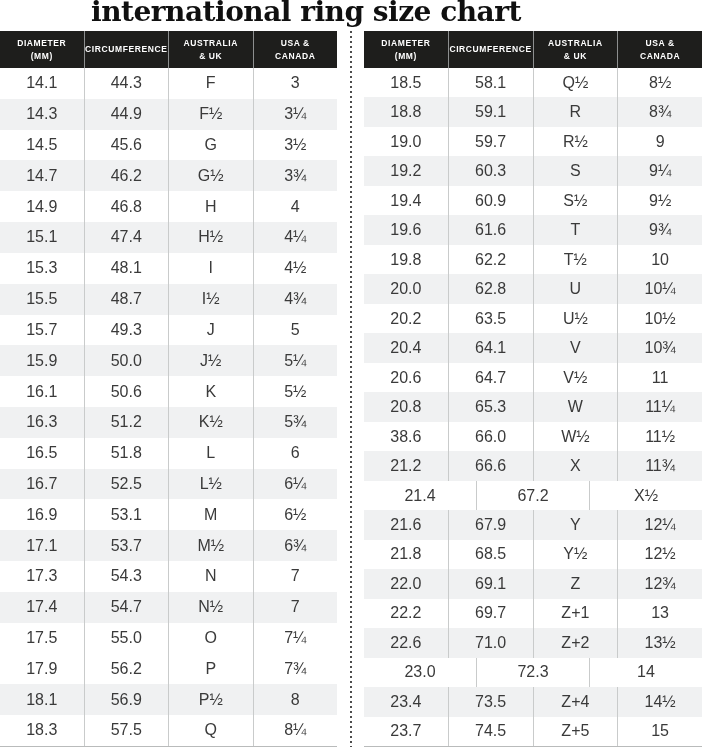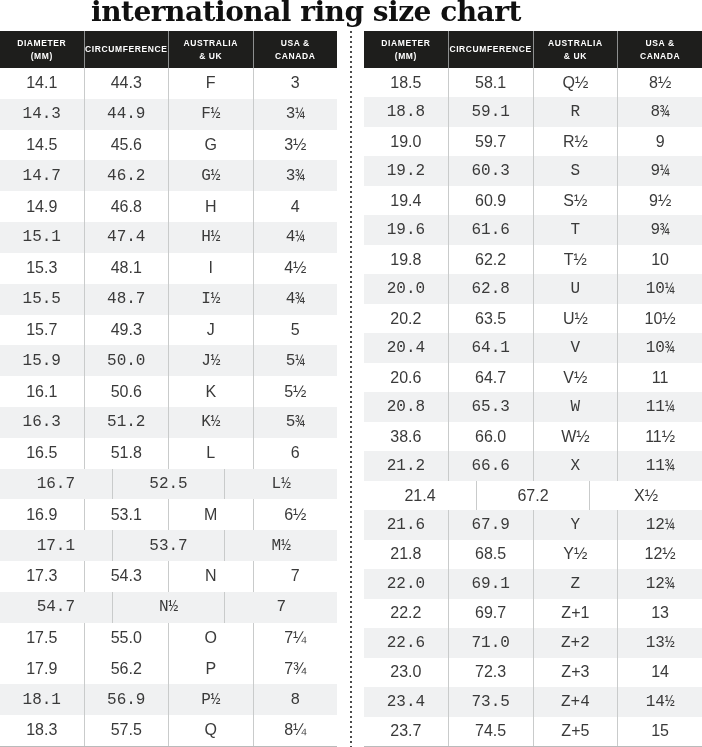--- a/index.html
+++ b/index.html
@@ -38,21 +38,21 @@
   }
   .hrow{display:flex;height:37px;flex:0 0 37px;}
   .hcell{
     flex:1 1 0;background:var(--header-bg);color:var(--header-text);
     display:flex;flex-direction:column;align-items:center;justify-content:center;
     text-align:center;font-size:8.5px;font-weight:bold;letter-spacing:0.6px;
     line-height:1.5;text-transform:uppercase;
   }
   .hcell + .hcell{border-left:1px solid #8d8f8f;}
   .row{display:flex;flex:1 1 0;background:#ffffff;}
-  .row.alt{background:var(--row-alt-bg);font-family:Liberation Mono, monospace;}
+  .row.alt{background:var(--row-alt-bg);}
   .cell{
     flex:1 1 0;display:flex;align-items:center;justify-content:center;
     font-size:16px;color:var(--cell-text);
   }
   .cell + .cell{border-left:1px solid var(--col-divider);}
 </style>
 </head>
 <body>
 
 <div class="page">
@@ -152,39 +152,42 @@
         <div class="row">
           <div class="cell">16.5</div>
           <div class="cell">51.8</div>
           <div class="cell">L</div>
           <div class="cell">6</div>
         </div>
         <div class="row alt">
           <div class="cell">16.7</div>
           <div class="cell">52.5</div>
           <div class="cell">L½</div>
+          <div class="cell">6¼</div>
         </div>
         <div class="row">
           <div class="cell">16.9</div>
           <div class="cell">53.1</div>
           <div class="cell">M</div>
           <div class="cell">6½</div>
         </div>
         <div class="row alt">
           <div class="cell">17.1</div>
           <div class="cell">53.7</div>
           <div class="cell">M½</div>
+          <div class="cell">6¾</div>
         </div>
         <div class="row">
           <div class="cell">17.3</div>
           <div class="cell">54.3</div>
           <div class="cell">N</div>
           <div class="cell">7</div>
         </div>
         <div class="row alt">
+          <div class="cell">17.4</div>
           <div class="cell">54.7</div>
           <div class="cell">N½</div>
           <div class="cell">7</div>
         </div>
         <div class="row">
           <div class="cell">17.5</div>
           <div class="cell">55.0</div>
           <div class="cell">O</div>
           <div class="cell">7¼</div>
         </div>
@@ -343,21 +346,20 @@
         </div>
         <div class="row alt">
           <div class="cell">22.6</div>
           <div class="cell">71.0</div>
           <div class="cell">Z+2</div>
           <div class="cell">13½</div>
         </div>
         <div class="row">
           <div class="cell">23.0</div>
           <div class="cell">72.3</div>
-          <div class="cell">Z+3</div>
           <div class="cell">14</div>
         </div>
         <div class="row alt">
           <div class="cell">23.4</div>
           <div class="cell">73.5</div>
           <div class="cell">Z+4</div>
           <div class="cell">14½</div>
         </div>
         <div class="row">
           <div class="cell">23.7</div>

